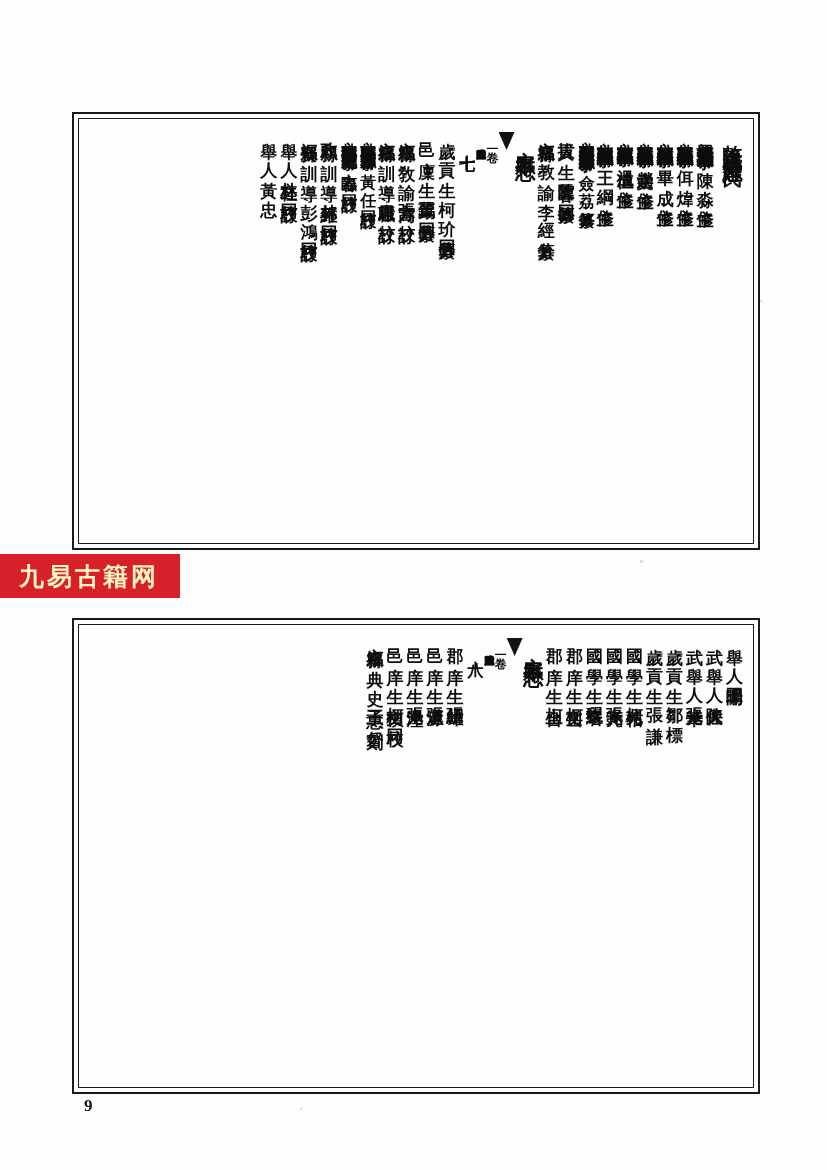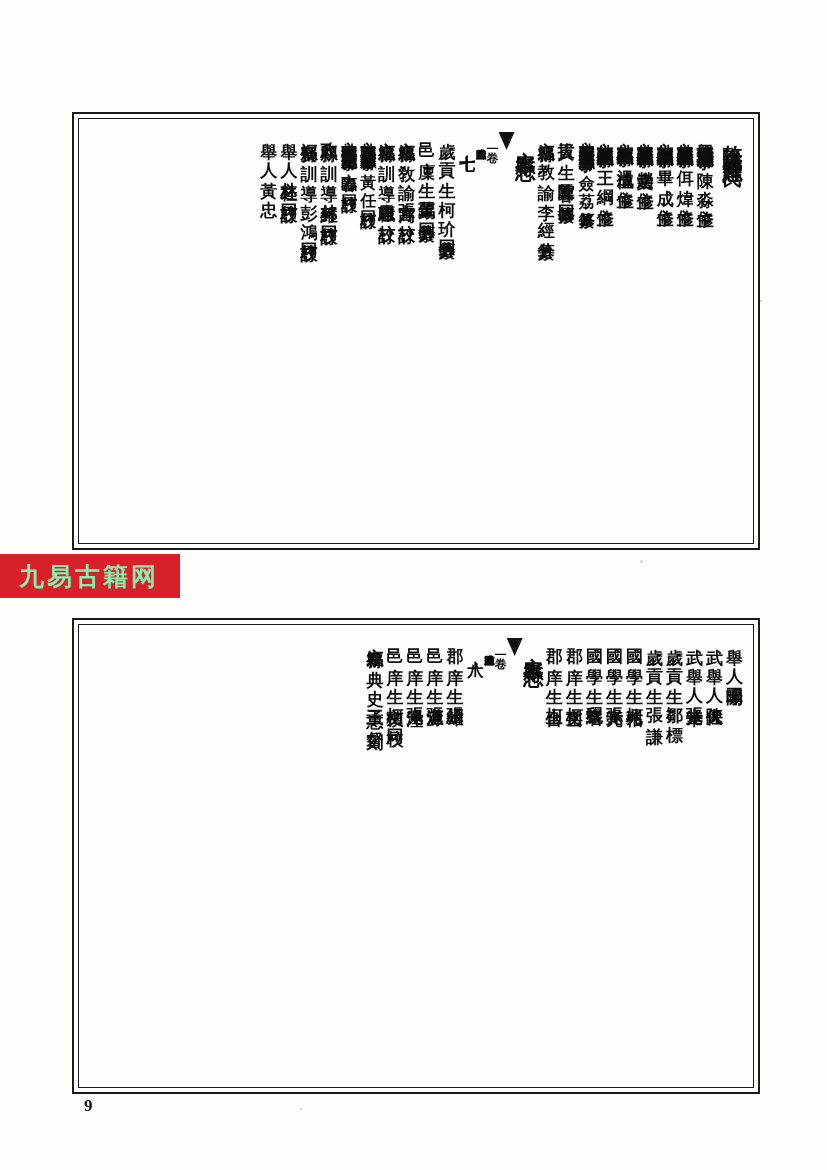--- a/index.html
+++ b/index.html
@@ -124,21 +124,21 @@
   #watermark {
     position: absolute;
     left: 0;
     top: 556px;
     width: 178px;
     height: 40px;
     background: #d7202a;
     display: flex;
     align-items: center;
     justify-content: center;
-    color: #86efac;
+    color: #fef9c3;
     font-family: "DejaVu Sans", "Liberation Serif", serif;
     font-weight: 700;
     font-size: 25px;
     letter-spacing: 3px;
     box-shadow: 0 0 0 2px #d7202a;
   }
 
   
   #page-number {
     position: absolute;

